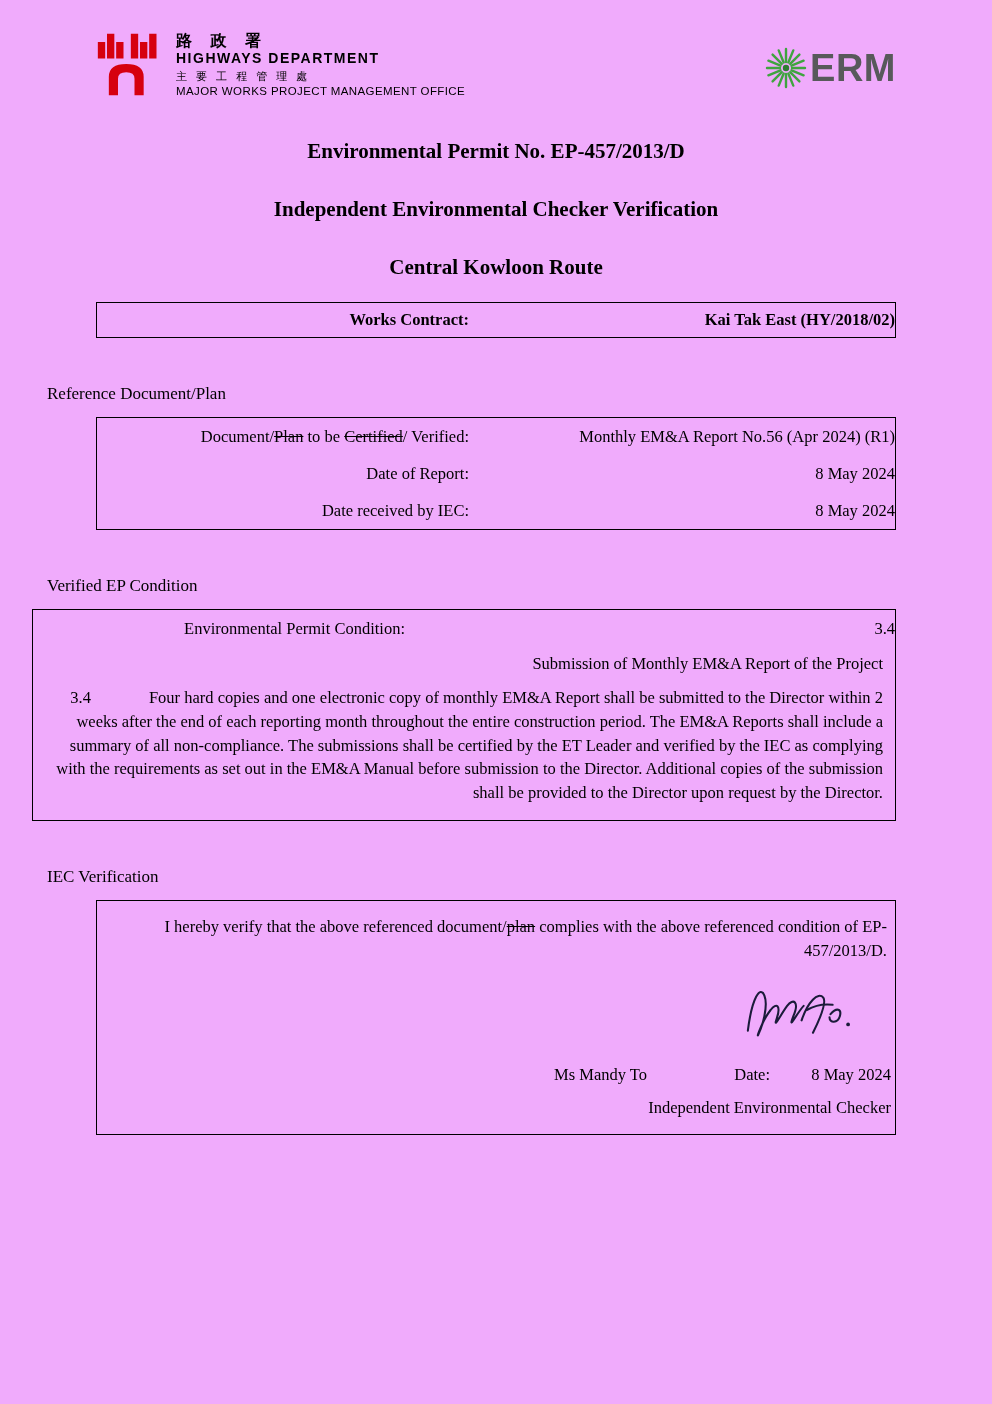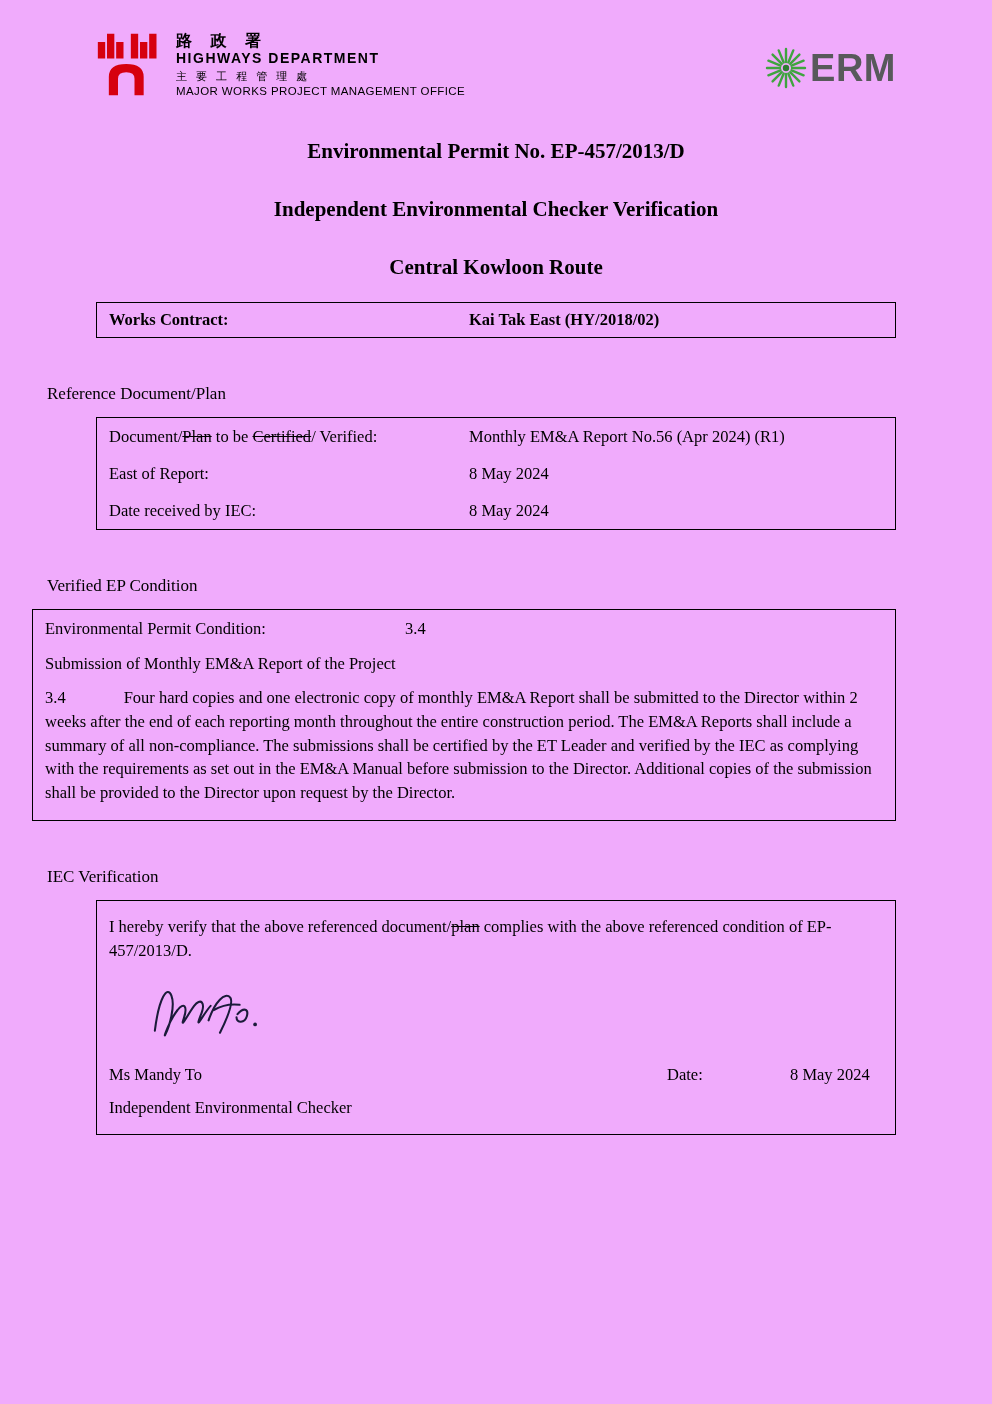--- a/index.html
+++ b/index.html
@@ -40,21 +40,21 @@
   .title {
     text-align: center;
     font-size: 21px;
     font-weight: bold;
     margin-top: 40px;
   }
   .title + .title { margin-top: 33px; }
   .title.first { }
 
   
-  .box { border: 1px solid #000; margin: 0 96px; }
+  .box { border: 1px solid #000; margin: 0 96px; text-align: right; }
   .row2 {
     display: grid;
     grid-template-columns: 360px 1fr;
     align-items: center;
     padding-left: 12px;
     min-height: 37px;
     font-size: 16.5px;
   }
   .works-box { margin-top: 22px; }
   .works-box .row2 { min-height: 34px; font-weight: bold; }
@@ -66,21 +66,21 @@
   }
 
   .struck { text-decoration: line-through; }
 
   .ep-box { padding-bottom: 14px; margin-left: 32px; }
   .ep-box .row2 { min-height: 38px; }
   .ep-sub { padding: 6px 12px 4px 12px; font-size: 16.5px; }
   .ep-clause { padding: 8px 12px 2px 12px; font-size: 16.5px; line-height: 1.43; }
   .clause-gap { display: inline-block; width: 58px; }
 
-  .iec-box { padding: 14px 12px 16px 12px; }
+  .iec-box { padding: 14px 4px 16px 12px; }
   .iec-statement { font-size: 16.5px; line-height: 1.45; padding-right: 4px; }
   .signature-wrap { margin: 16px 0 4px 4px; height: 64px; }
   .signature-svg { width: 185px; height: 62px; }
   .sign-row {
     display: grid;
     grid-template-columns: 538px 103px auto;
     align-items: baseline;
     margin-top: 22px;
     font-size: 16.5px;
     gap: 20px;
@@ -155,21 +155,21 @@
     </div>
   </div>
 
   <div class="section-heading">Reference Document/Plan</div>
   <div class="box">
     <div class="row2">
       <span><span>Document/</span><span class="struck">Plan</span><span> to be </span><span class="struck">Certified</span><span>/ Verified:</span></span>
       <span>Monthly EM&amp;A Report No.56 (Apr 2024) (R1)</span>
     </div>
     <div class="row2">
-      <span>East of Report:</span>
+      <span>Date of Report:</span>
       <span>8 May 2024</span>
     </div>
     <div class="row2">
       <span>Date received by IEC:</span>
       <span>8 May 2024</span>
     </div>
   </div>
 
   <div class="section-heading">Verified EP Condition</div>
   <div class="box ep-box">

